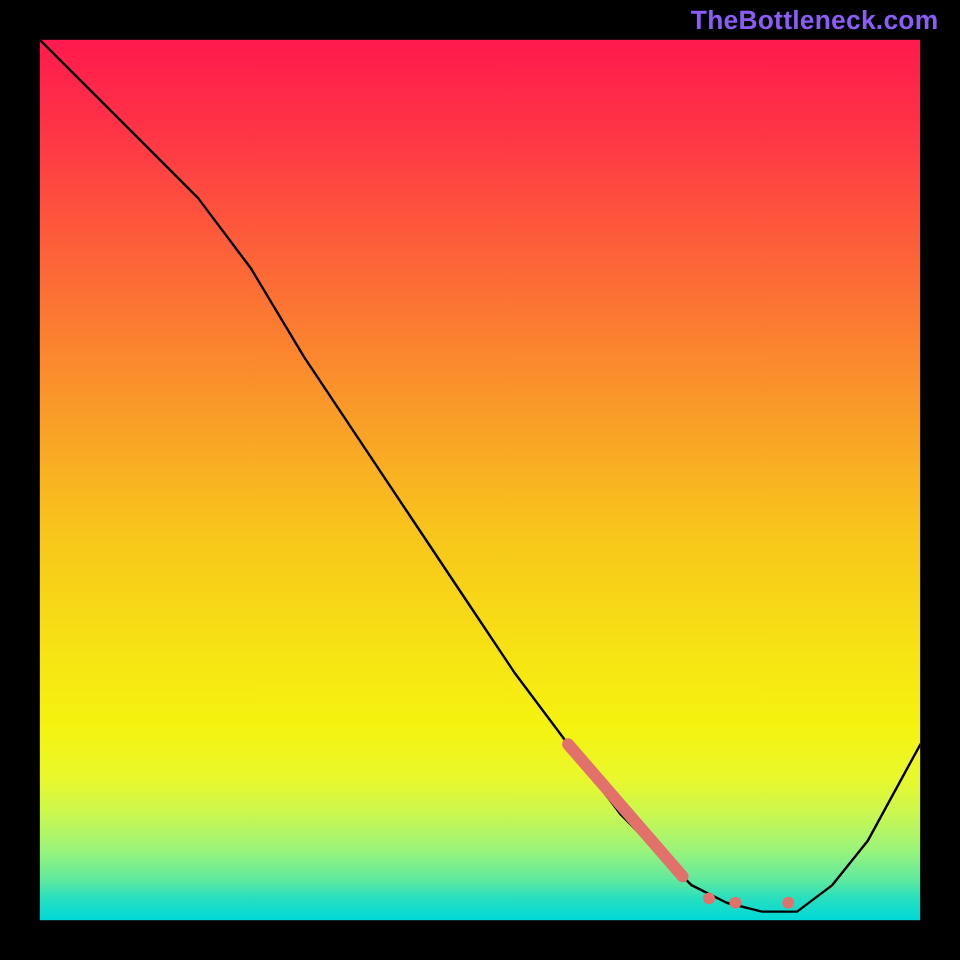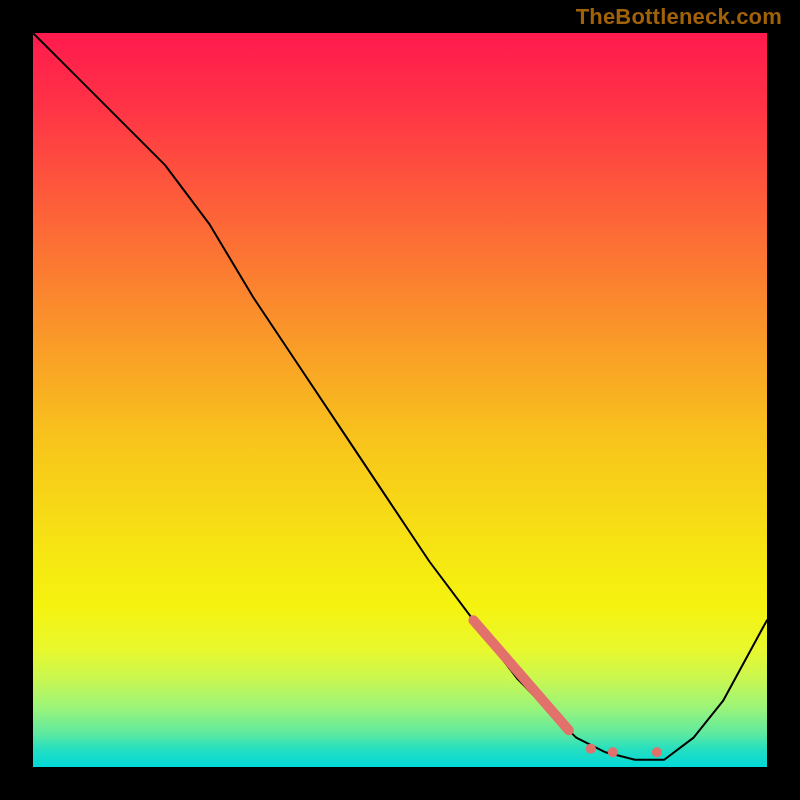--- a/index.html
+++ b/index.html
@@ -14,21 +14,21 @@
   .frame {
     position: relative;
     width: 800px;
     height: 800px;
     background: #000;
   }
   .watermark {
     position: absolute;
     top: 4px;
     right: 18px;
-    color: #a16207;
+    color: #8b5cf6;
     font-size: 22px;
     font-weight: 600;
     letter-spacing: 0.2px;
     z-index: 10;
   }
   .plot-wrap {
     position: absolute;
     left: 33px;
     top: 33px;
     width: 734px;

